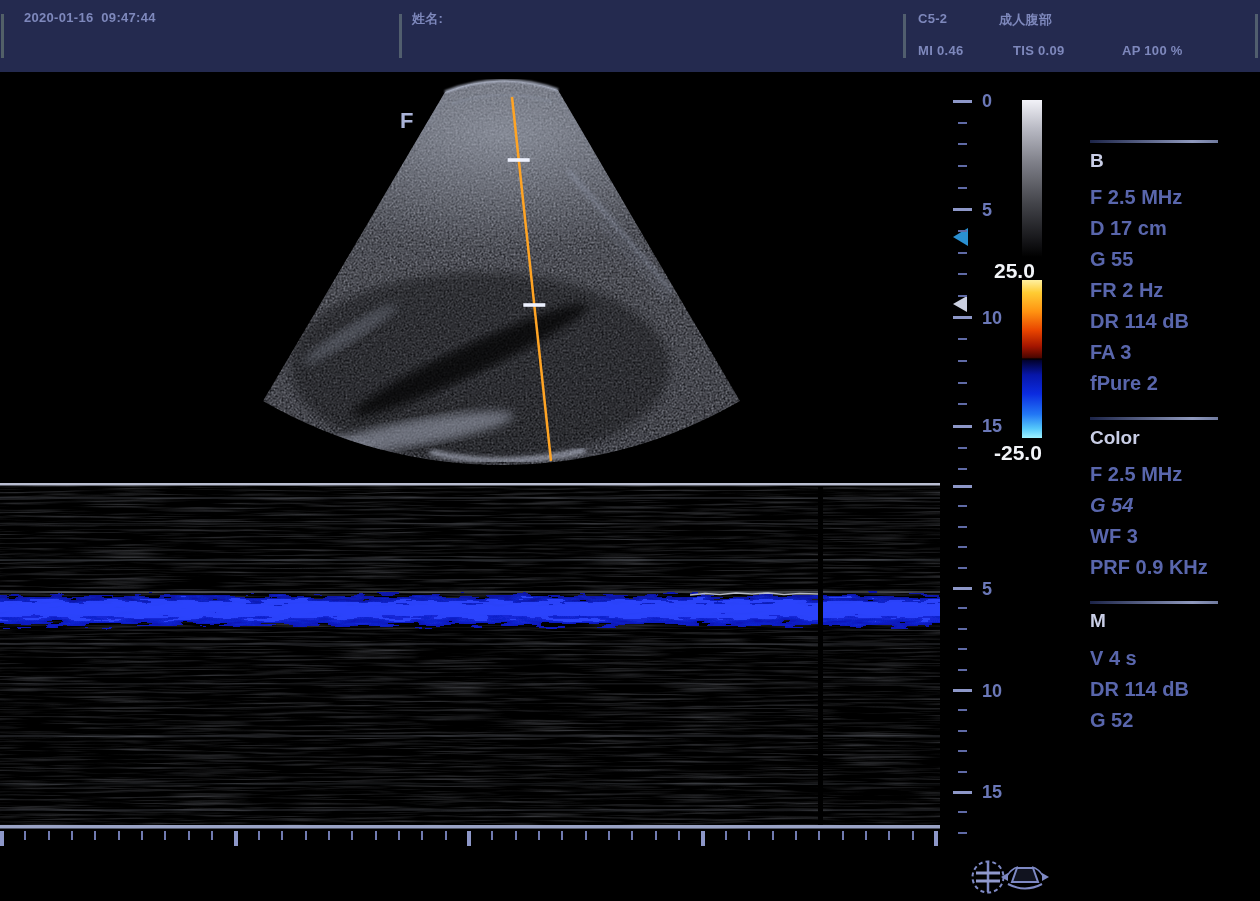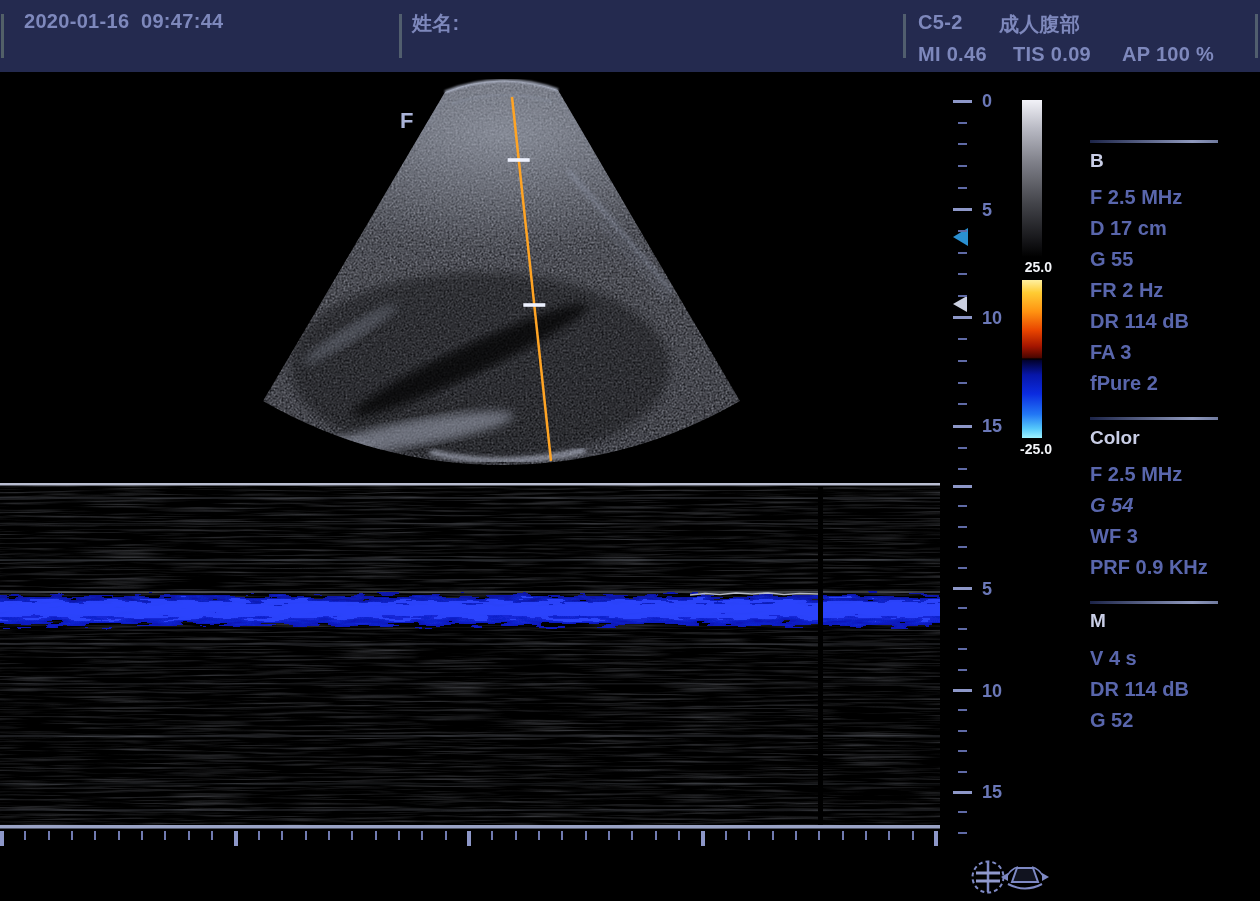--- a/index.html
+++ b/index.html
@@ -2,33 +2,33 @@
 <html><head>
 <meta charset="utf-8">
 <style>
   html,body{margin:0;padding:0;background:#000;}
   .screen{position:relative;width:1260px;height:901px;background:#000;overflow:hidden;
           font-family:"Liberation Sans","DejaVu Sans",sans-serif;}
   .abs{position:absolute;}
   
   .topbar{position:absolute;left:0;top:0;width:1260px;height:72px;background:#242a4f;}
   .sep{position:absolute;top:14px;width:3px;height:44px;background:#5d6b76;opacity:.8;}
-  .hdrtxt{position:absolute;color:#7e88bc;font-size:20px;font-weight:bold;white-space:pre;letter-spacing:.3px;}
+  .hdrtxt{position:absolute;color:#7e88bc;font-size:13px;font-weight:bold;white-space:pre;letter-spacing:.3px;}
   
   .divider{position:absolute;left:1090px;width:128px;height:3px;
            background:linear-gradient(90deg,#1c2448 0%,#8f99bd 80%,#707a9e 100%);}
   .ptitle{position:absolute;left:1090px;color:#c9cee6;font-size:19px;font-weight:bold;}
   .prow{position:absolute;left:1090px;color:#5966ac;font-size:20px;font-weight:bold;line-height:31px;white-space:pre;}
   
   .graybar{position:absolute;left:1022px;top:100px;width:20px;height:157px;
            background:linear-gradient(180deg,#f2f2f8 0%,#b9bac4 18%,#7e7f88 40%,#45464c 65%,#141417 90%,#000 100%);}
   .colorbar{position:absolute;left:1022px;top:280px;width:20px;height:158px;
            background:linear-gradient(180deg,#fff0a0 0%,#ffcc33 8%,#ff9311 20%,#e84400 32%,#a31500 42%,#4d0600 49%,
            #000 50%,#020230 51%,#0716a8 60%,#0b2be0 72%,#2277f5 85%,#55c8fa 94%,#9ef2ff 100%);}
-  .vlabel{position:absolute;left:994px;width:58px;text-align:right;color:#f2f4f8;font-size:14px;font-weight:bold;}
+  .vlabel{position:absolute;left:994px;width:58px;text-align:left;color:#f2f4f8;font-size:21px;font-weight:bold;}
   .dlabel{position:absolute;left:982px;color:#6b78b8;font-size:18px;font-weight:bold;transform:translateY(-50%);}
   .tri-blue{position:absolute;left:953px;top:228px;width:0;height:0;
             border-right:15px solid #2a90d2;border-top:9px solid transparent;border-bottom:9px solid transparent;}
   .tri-white{position:absolute;left:953px;top:296px;width:0;height:0;
             border-right:14px solid #ccd1e2;border-top:8px solid transparent;border-bottom:8px solid transparent;}
   .fmark{position:absolute;left:400px;top:108px;color:#aab3d8;font-size:22px;font-weight:bold;}
 </style>
 </head>
 <body>
 

